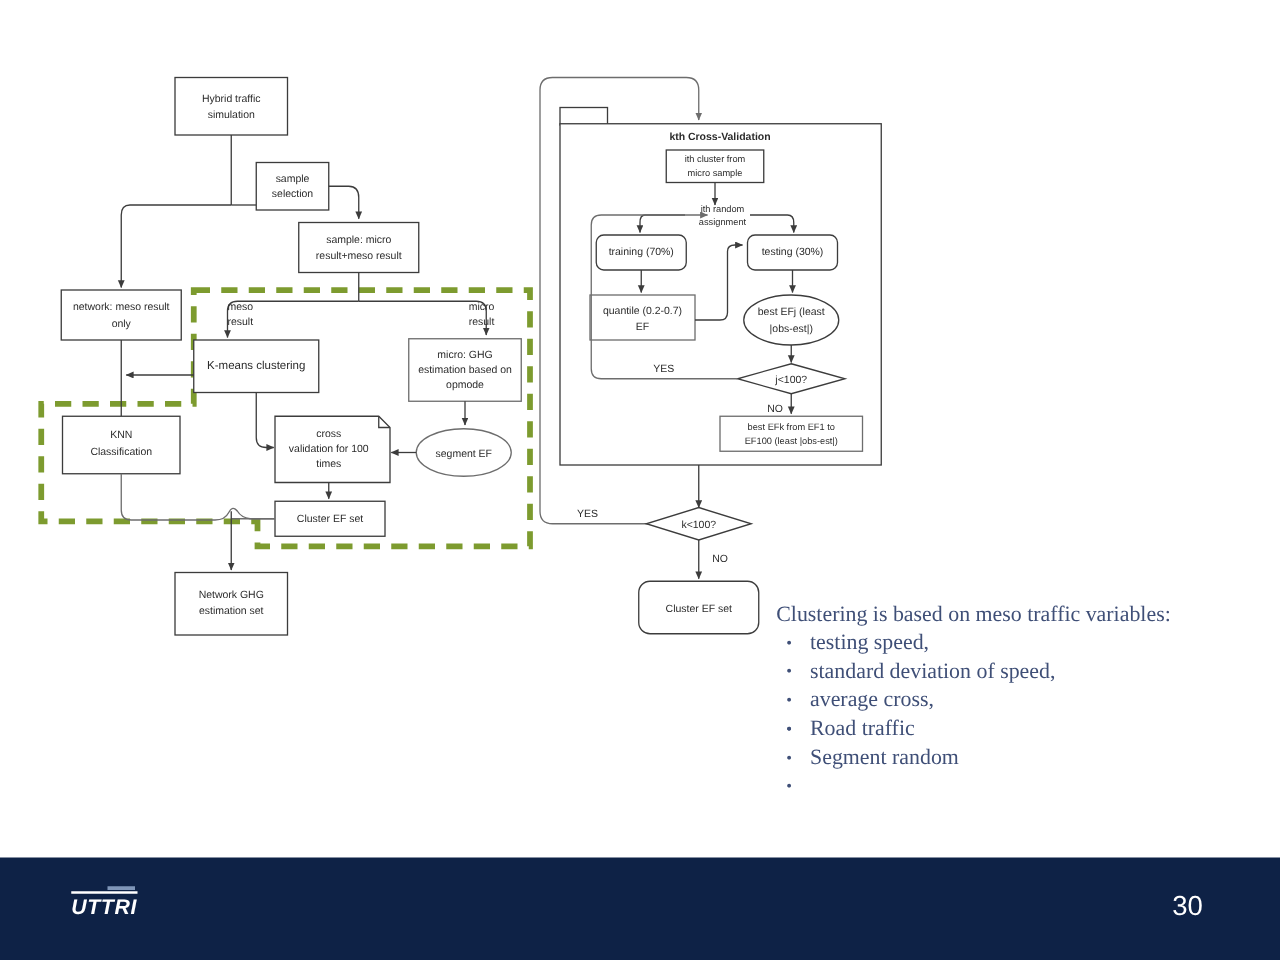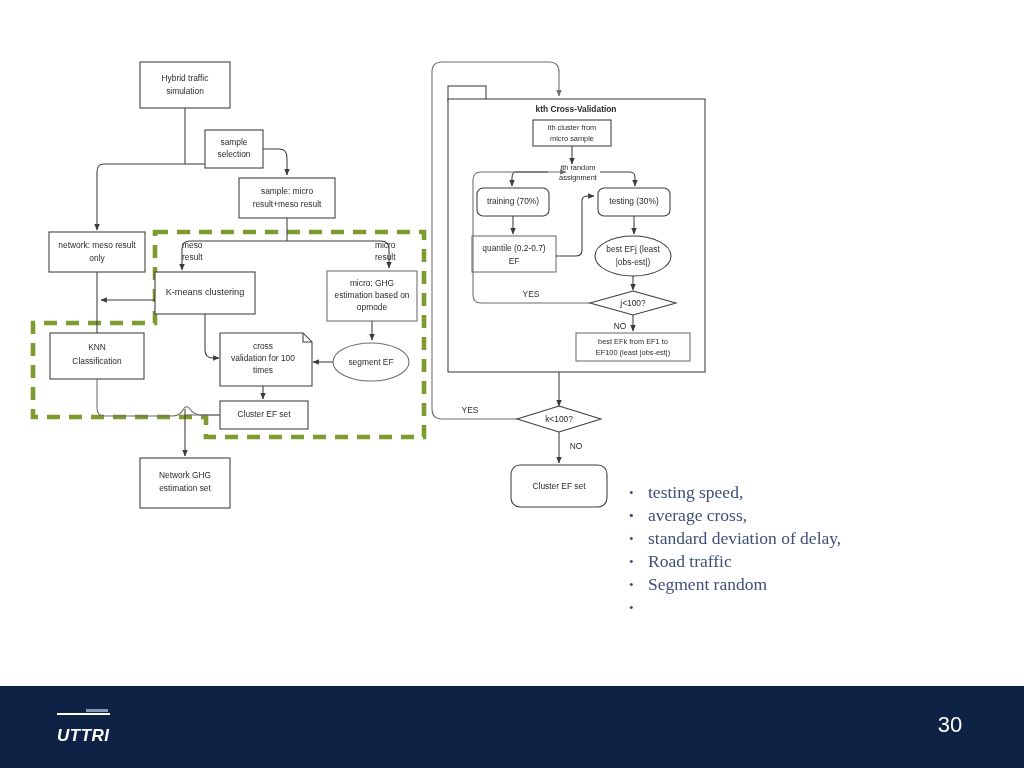--- a/index.html
+++ b/index.html
@@ -51,21 +51,21 @@
   
   #footer{
     position:absolute;left:0;top:686px;width:1024px;height:82px;
     background:#0e2246;
   }
   #logo{
     position:absolute;left:57px;top:713px;
     color:#ffffff;font-weight:bold;font-style:italic;
     font-size:17px;letter-spacing:0.5px;
     font-family:"Liberation Sans", sans-serif;
-    border-top:2px solid #ffffff;padding-top:11px;
+    border-top:2px solid #ffffff;padding-top:1px;
   }
   #logo .tick{
     position:absolute;right:2px;top:-6px;width:22px;height:3px;
     background:#7f96b8;
   }
   #pagenum{
     position:absolute;left:930px;top:712px;width:40px;
     color:#ffffff;font-size:22px;text-align:center;
     font-family:"Liberation Sans", sans-serif;
   }
@@ -267,25 +267,26 @@
     <text class="node-label fs8" x="576" y="447">NO</text>
 
     <g>
       <rect class="shape" x="511" y="465" width="96" height="42" rx="9" ry="9"></rect>
       <text class="node-label fs8" x="559" y="487">Cluster EF set</text>
     </g>
 
   </svg>
 
   <div id="textblock">
+    <div class="intro">Clustering is based on meso traffic variables:</div>
     <ul>
       <li><span class="bullet">•</span><span>testing speed,</span></li>
+      <li><span class="bullet">•</span><span>standard deviation of speed,</span></li>
+      <li><span class="bullet">•</span><span>average cross,</span></li>
       <li><span class="bullet">•</span></li>
-      <li><span class="bullet">•</span><span>average cross,</span></li>
-      <li><span class="bullet">•</span><span>standard deviation of delay,</span></li>
       <li><span class="bullet">•</span><span>Road traffic</span></li>
       <li><span class="bullet">•</span><span>Segment random</span></li>
       <li><span class="bullet">•</span></li>
     </ul>
   </div>
 
   <div id="footer"></div>
   <div id="logo">
     <span class="tick"></span>
     <span>UTTRI</span>

